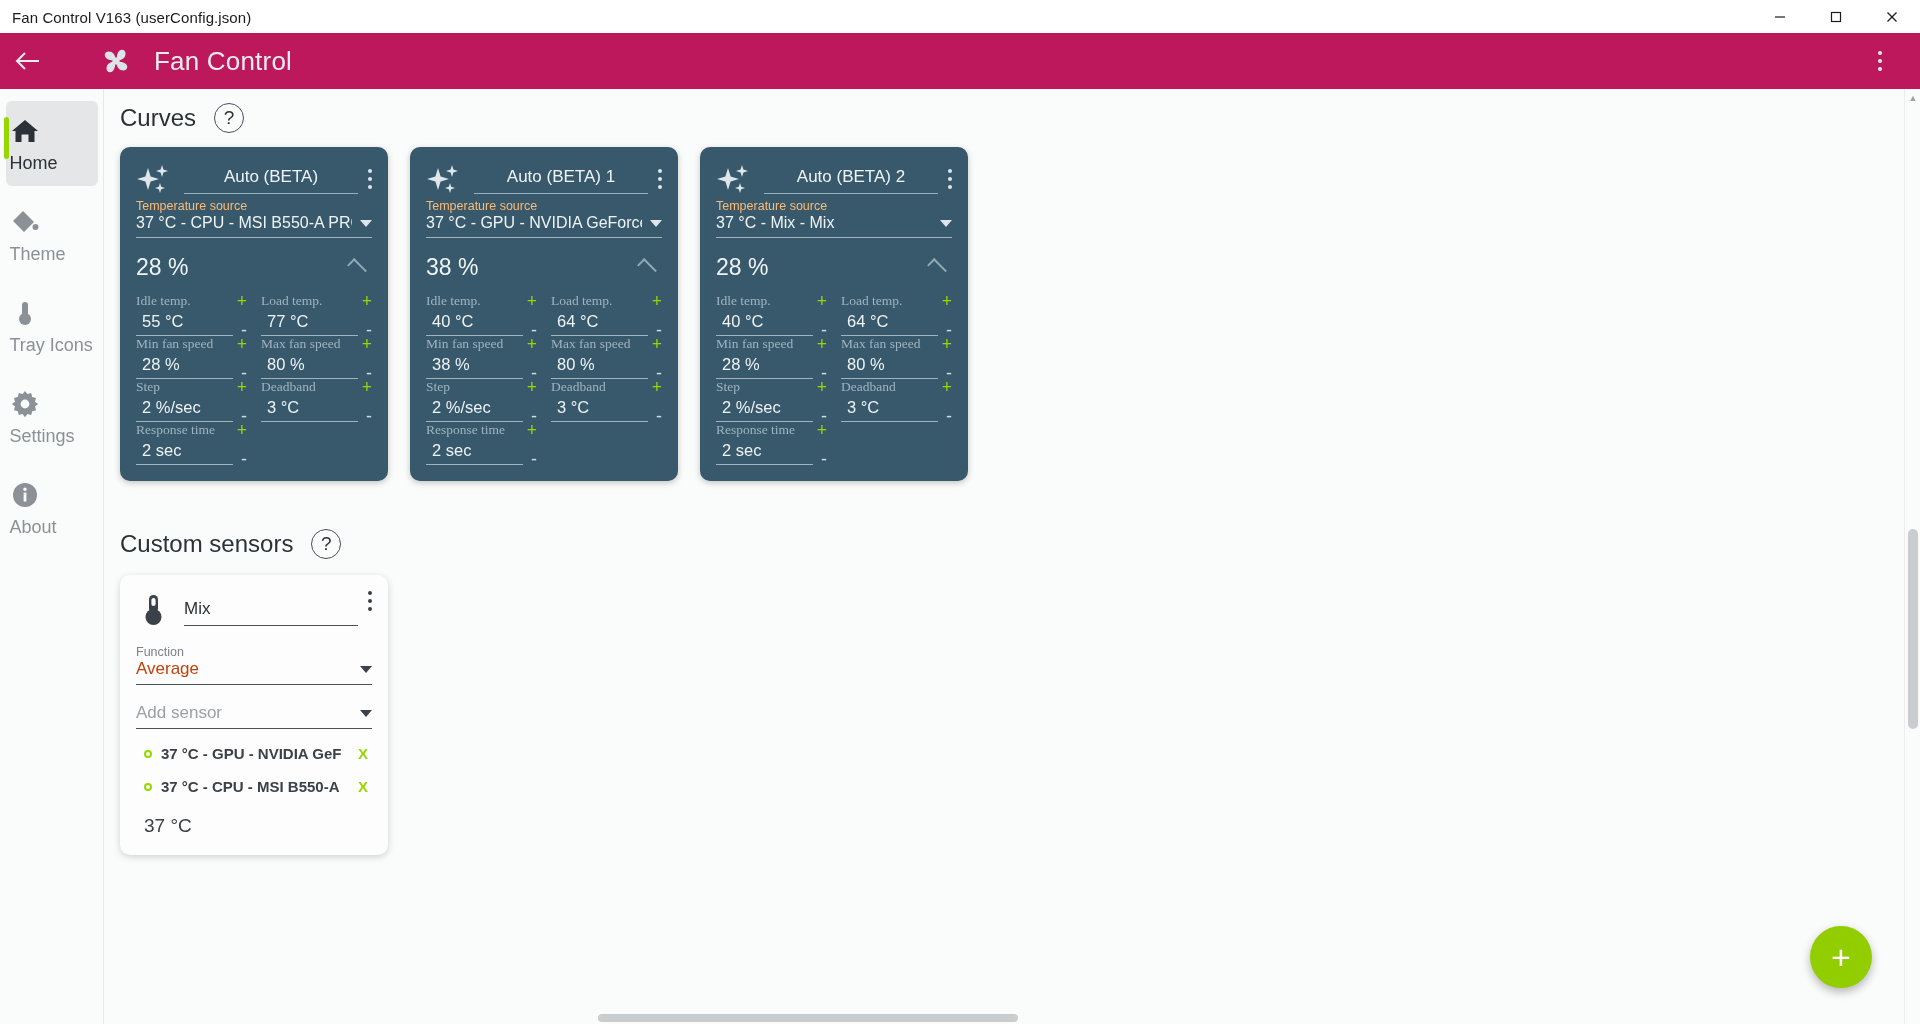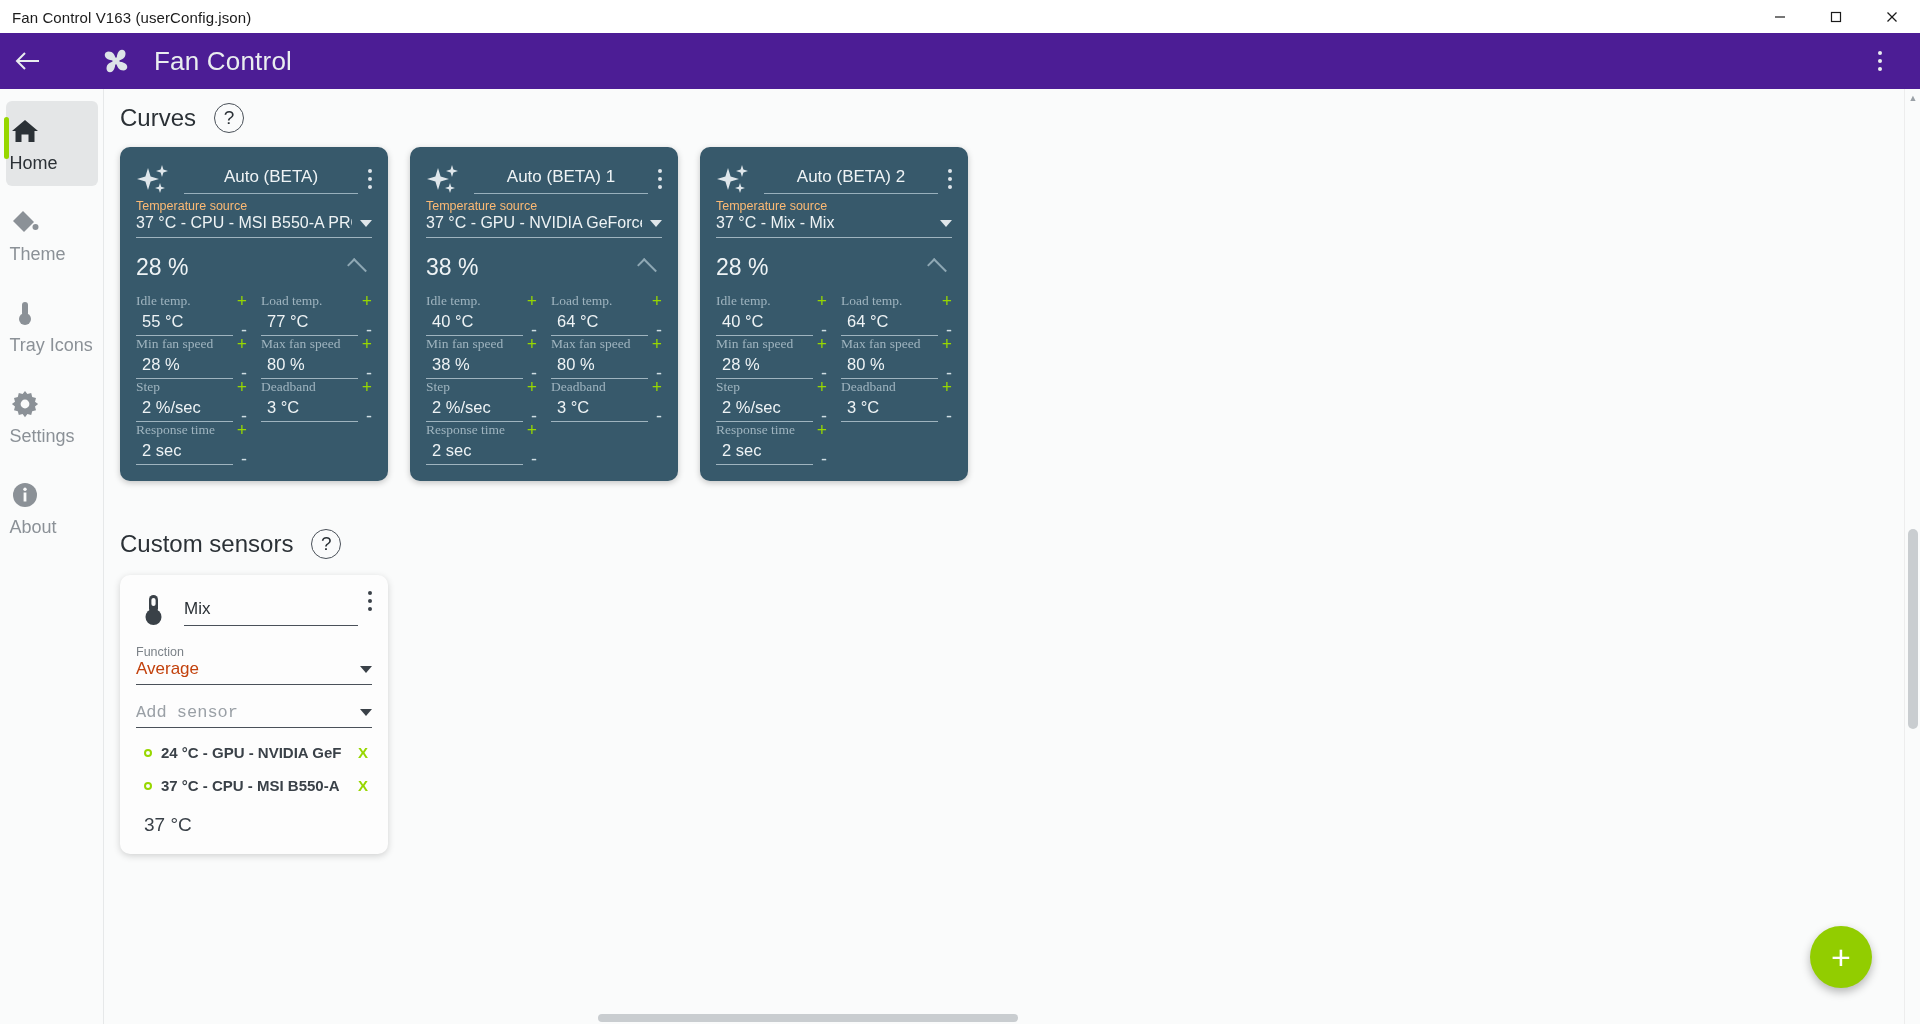--- a/index.html
+++ b/index.html
@@ -23,21 +23,21 @@
   .win-controls { margin-left: auto; display: flex; height: 33px; }
   .win-btn {
     width: 56px; height: 33px; display: flex; align-items: center; justify-content: center;
     color: #1b1b1b;
   }
   .win-btn svg { display:block; }
 
   
   .appbar {
     position: absolute; top: 33px; left: 0; width: 1920px; height: 56px;
-    background: #4c1d95; display: flex; align-items: center;
+    background: #be185d; display: flex; align-items: center;
   }
   .appbar-back { width: 56px; height: 56px; display:flex; align-items:center; justify-content:center; }
   .appbar-logo { width: 44px; height: 44px; margin-left: 38px; display:flex; align-items:center; justify-content:center; }
   .appbar-title {
     margin-left: 16px; font-size: 26px; color: #e9edef; font-weight: 400; letter-spacing: .2px;
   }
   .appbar-menu { margin-left: auto; margin-right: 22px; width: 36px; height: 56px;
     display:flex; align-items:center; justify-content:center; }
   .dots-v { display:flex; flex-direction:column; gap:4px; align-items:center; }
   .dots-v i { width: 4px; height: 4px; border-radius: 50%; background: #e9edef; display:block; }
@@ -138,21 +138,21 @@
   }
   .cs-top { display: flex; align-items: flex-start; gap: 10px; }
   .cs-name-wrap { flex: 1; padding-top: 8px; }
   .cs-name { font-size: 17px; color: #2b3136; padding-bottom: 6px; border-bottom: 1px solid #4a5159; }
   .cs-dots i { background: #3a4148; }
   .cs-field-label { font-size: 12.5px; color: #7b8288; margin-top: 16px; }
   .cs-select-row { display:flex; align-items:center; border-bottom: 1px solid #4a5159; padding-bottom: 5px; }
   .cs-select-val { font-size: 17px; color: #c2410c; flex: 1; }
   .cs-select-val.placeholder { color: #9aa0a6; }
   .cs-caret { width:0;height:0;border-left:6px solid transparent;border-right:6px solid transparent;border-top:7px solid #3a4148; margin-left:8px; }
-  .cs-add-row { margin-top: 18px; font-family: Liberation Mono, monospace; }
+  .cs-add-row { margin-top: 18px; }
   .sensor-row { display: flex; align-items: center; gap: 9px; margin-top: 16px; padding-left: 8px; }
   .bullet { width: 8px; height: 8px; border-radius: 50%; border: 2px solid #97d700; flex: 0 0 8px; }
   .sensor-text {
     font-size: 15px; font-weight: 700; color: #3a4148;
     white-space: nowrap; overflow: hidden; flex: 1;
   }
   .sensor-x { color: #97d700; font-weight: 700; font-size: 15px; cursor: pointer; padding: 0 4px; }
   .cs-total { font-size: 19px; color: #3a4148; margin-top: 20px; padding-left: 8px; }
 
   
@@ -647,21 +647,21 @@
 
       <div class="cs-add-row">
         <div class="cs-select-row">
           <span class="cs-select-val placeholder">Add sensor</span>
           <span class="cs-caret"></span>
         </div>
       </div>
 
       <div class="sensor-row">
         <span class="bullet"></span>
-        <span class="sensor-text">24 °C - GPU - NVIDIA GeF</span>
+        <span class="sensor-text">37 °C - GPU - NVIDIA GeF</span>
         <span class="sensor-x">X</span>
       </div>
       <div class="sensor-row">
         <span class="bullet"></span>
         <span class="sensor-text">37 °C - CPU - MSI B550-A</span>
         <span class="sensor-x">X</span>
       </div>
 
       <div class="cs-total">37 °C</div>
     </div>

